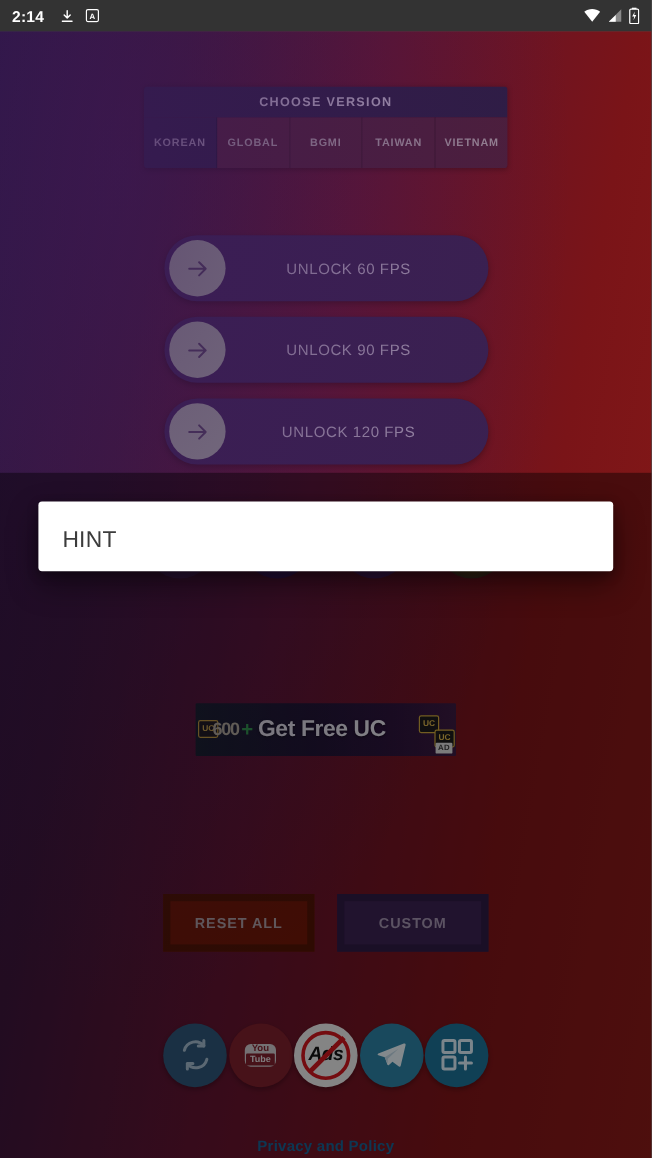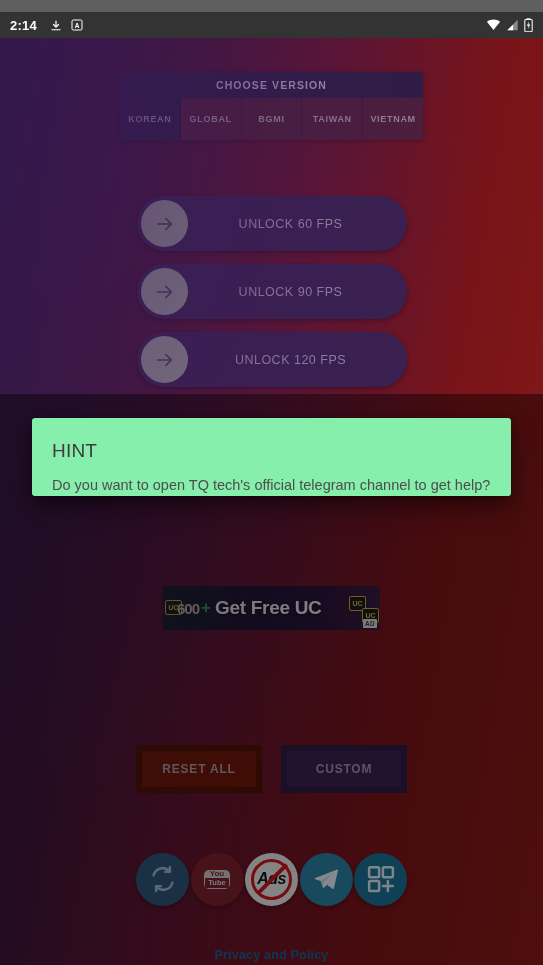--- a/index.html
+++ b/index.html
@@ -7,21 +7,21 @@
     width:543px;height:965px;overflow:hidden;
     font-family:"Liberation Sans", sans-serif;
     background:#5f5f5f;
     position:relative;
     -webkit-font-smoothing:antialiased;
   }
   #app{position:absolute;inset:0;width:543px;height:965px;overflow:hidden;}
 
   
   .statusbar{
-    position:absolute;top:12px;left:0;width:543px;height:26px;
+    position:absolute;top:0;left:0;width:543px;height:26px;
     background:#333333;display:flex;align-items:center;
     padding:0 10px;box-sizing:border-box;z-index:60;
   }
   .sb-time{color:#ffffff;font-size:13px;font-weight:bold;letter-spacing:.2px;}
   .sb-left-icons{display:flex;align-items:center;gap:9px;margin-left:13px;}
   .sb-spacer{flex:1;}
   .sb-right-icons{display:flex;align-items:center;gap:5px;}
   .ic{display:inline-block;line-height:0;}
 
   
@@ -190,21 +190,21 @@
   
   .scrim{
     position:absolute;left:0;top:394px;width:543px;height:571px;
     background:rgba(0,0,0,.42);z-index:30;
   }
   
 
   
   .dialog{
     position:absolute;left:32px;top:418px;width:479px;
-    background:#86efac;border-radius:3px;z-index:50;
+    background:#ffffff;border-radius:3px;z-index:50;
     box-shadow:0 11px 26px rgba(0,0,0,.42), 0 3px 9px rgba(0,0,0,.30);
     padding:22px 20px 0 20px;box-sizing:border-box;
   }
   .dlg-title{
     color:#3c3c3c;font-size:19px;font-weight:normal;letter-spacing:.2px;
     margin:0 0 14px 0;
   }
   .dlg-msg{
     color:#4d4d4d;font-size:14.5px;line-height:1.35;margin:0;
   }
@@ -325,21 +325,20 @@
       </div>
     </div>
 
     <div class="privacy">Privacy and Policy</div>
   </div>
 
   <div class="scrim"></div>
 
   <div class="dialog">
     <div class="dlg-title">HINT</div>
-    <div class="dlg-msg">Do you want to open TQ tech's official telegram channel to get help?</div>
   </div>
 
   <div class="statusbar">
     <span class="sb-time">2:14</span>
     <span class="sb-left-icons">
       <span class="ic">
         <svg width="12" height="13" viewBox="0 0 24 24">
           <path d="M12 3v11M7 10l5 5 5-5" stroke="#fff" stroke-width="2.4" fill="none" stroke-linecap="round" stroke-linejoin="round"></path>
           <path d="M4 20.5h16" stroke="#fff" stroke-width="2.4" stroke-linecap="round"></path>
         </svg>

